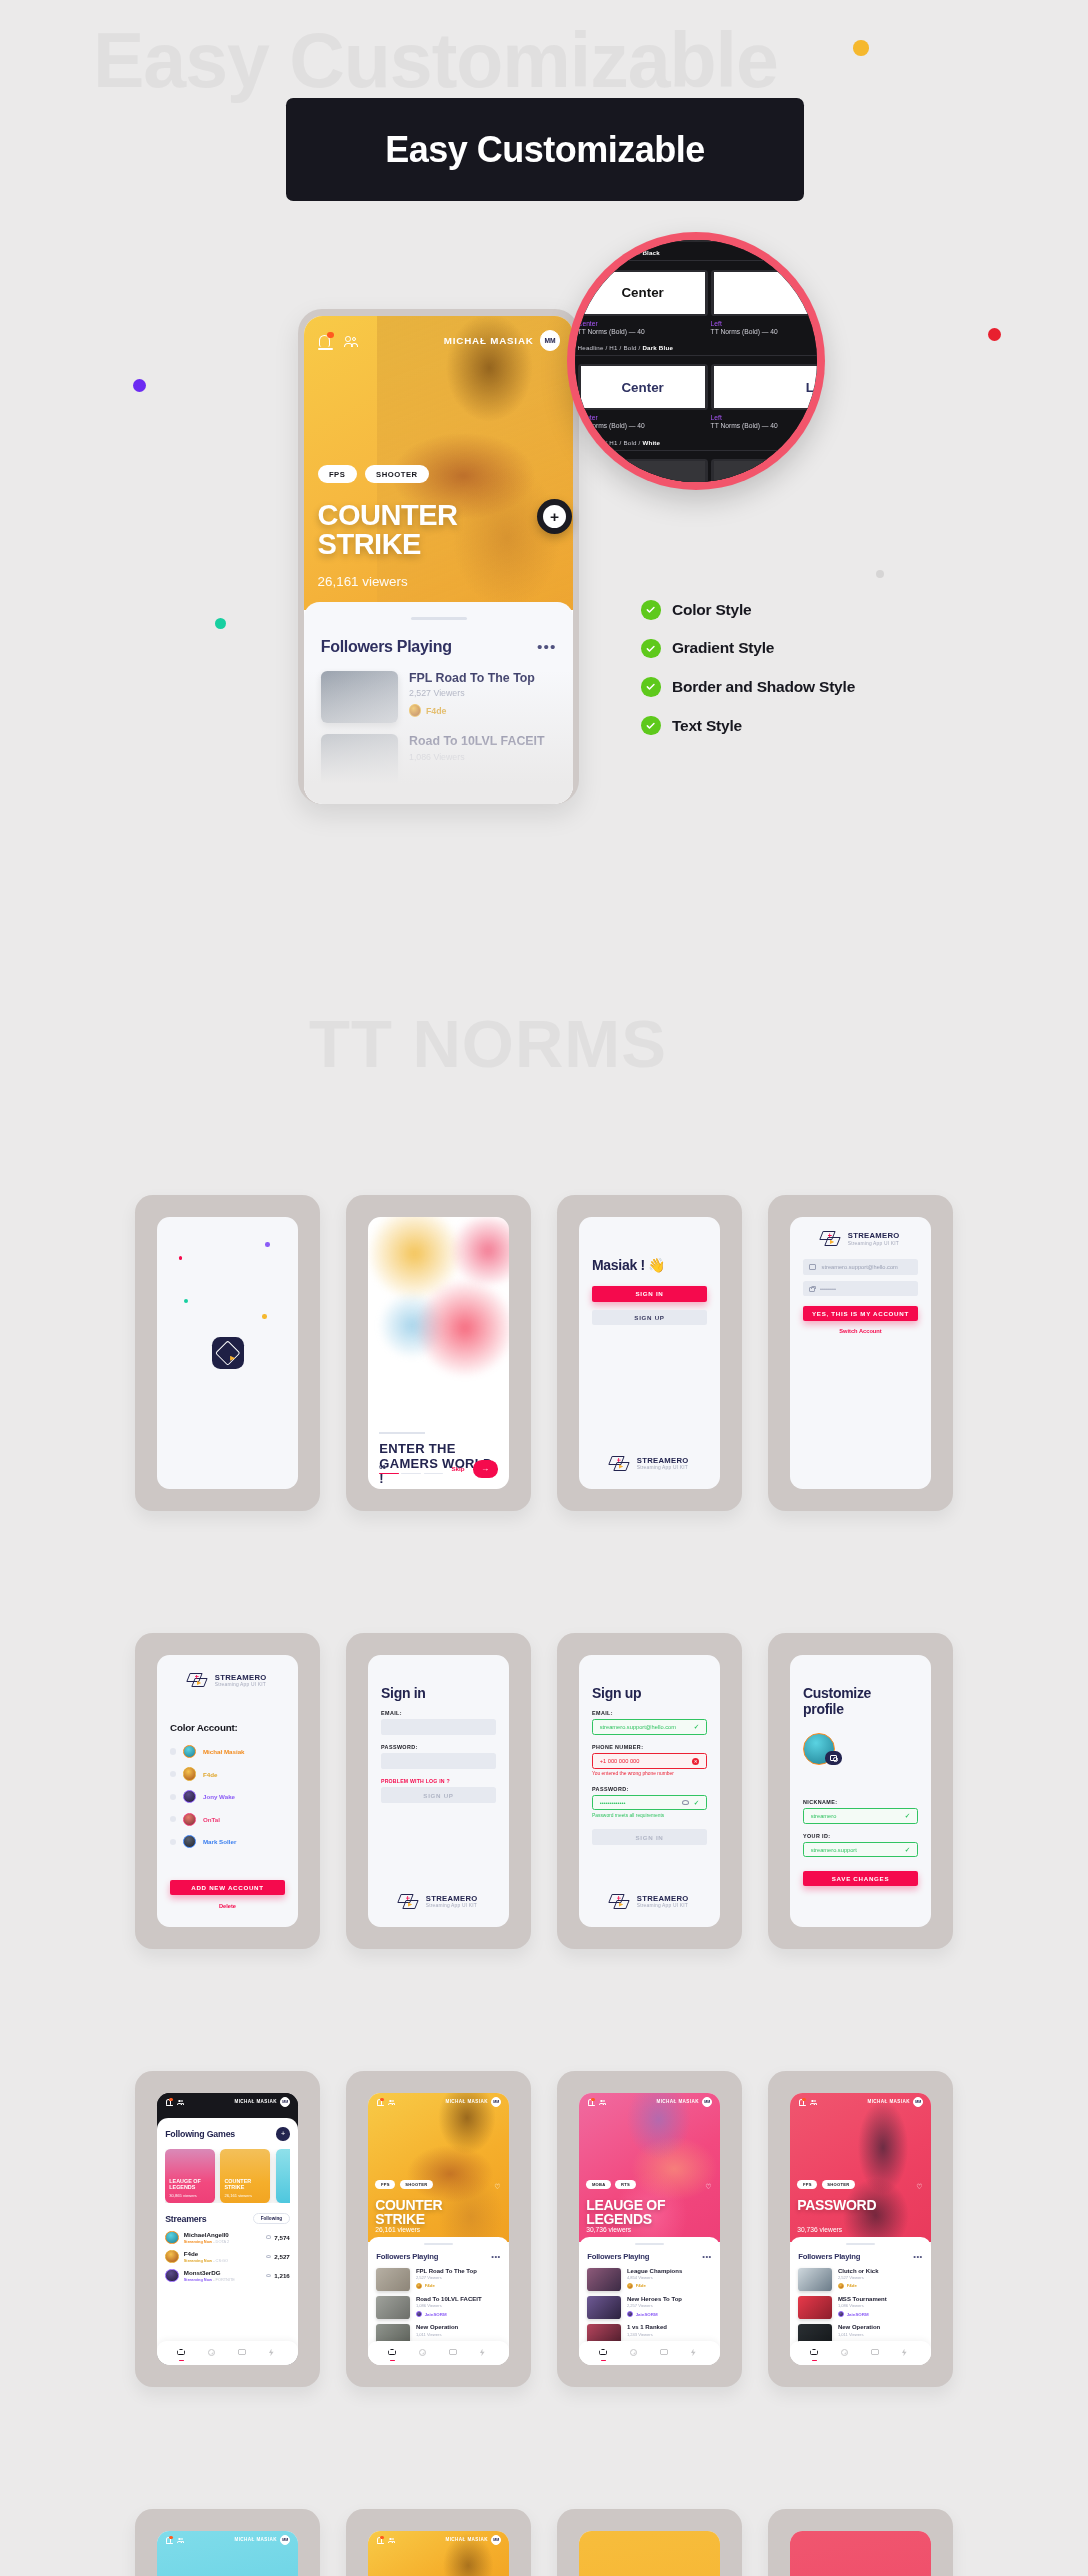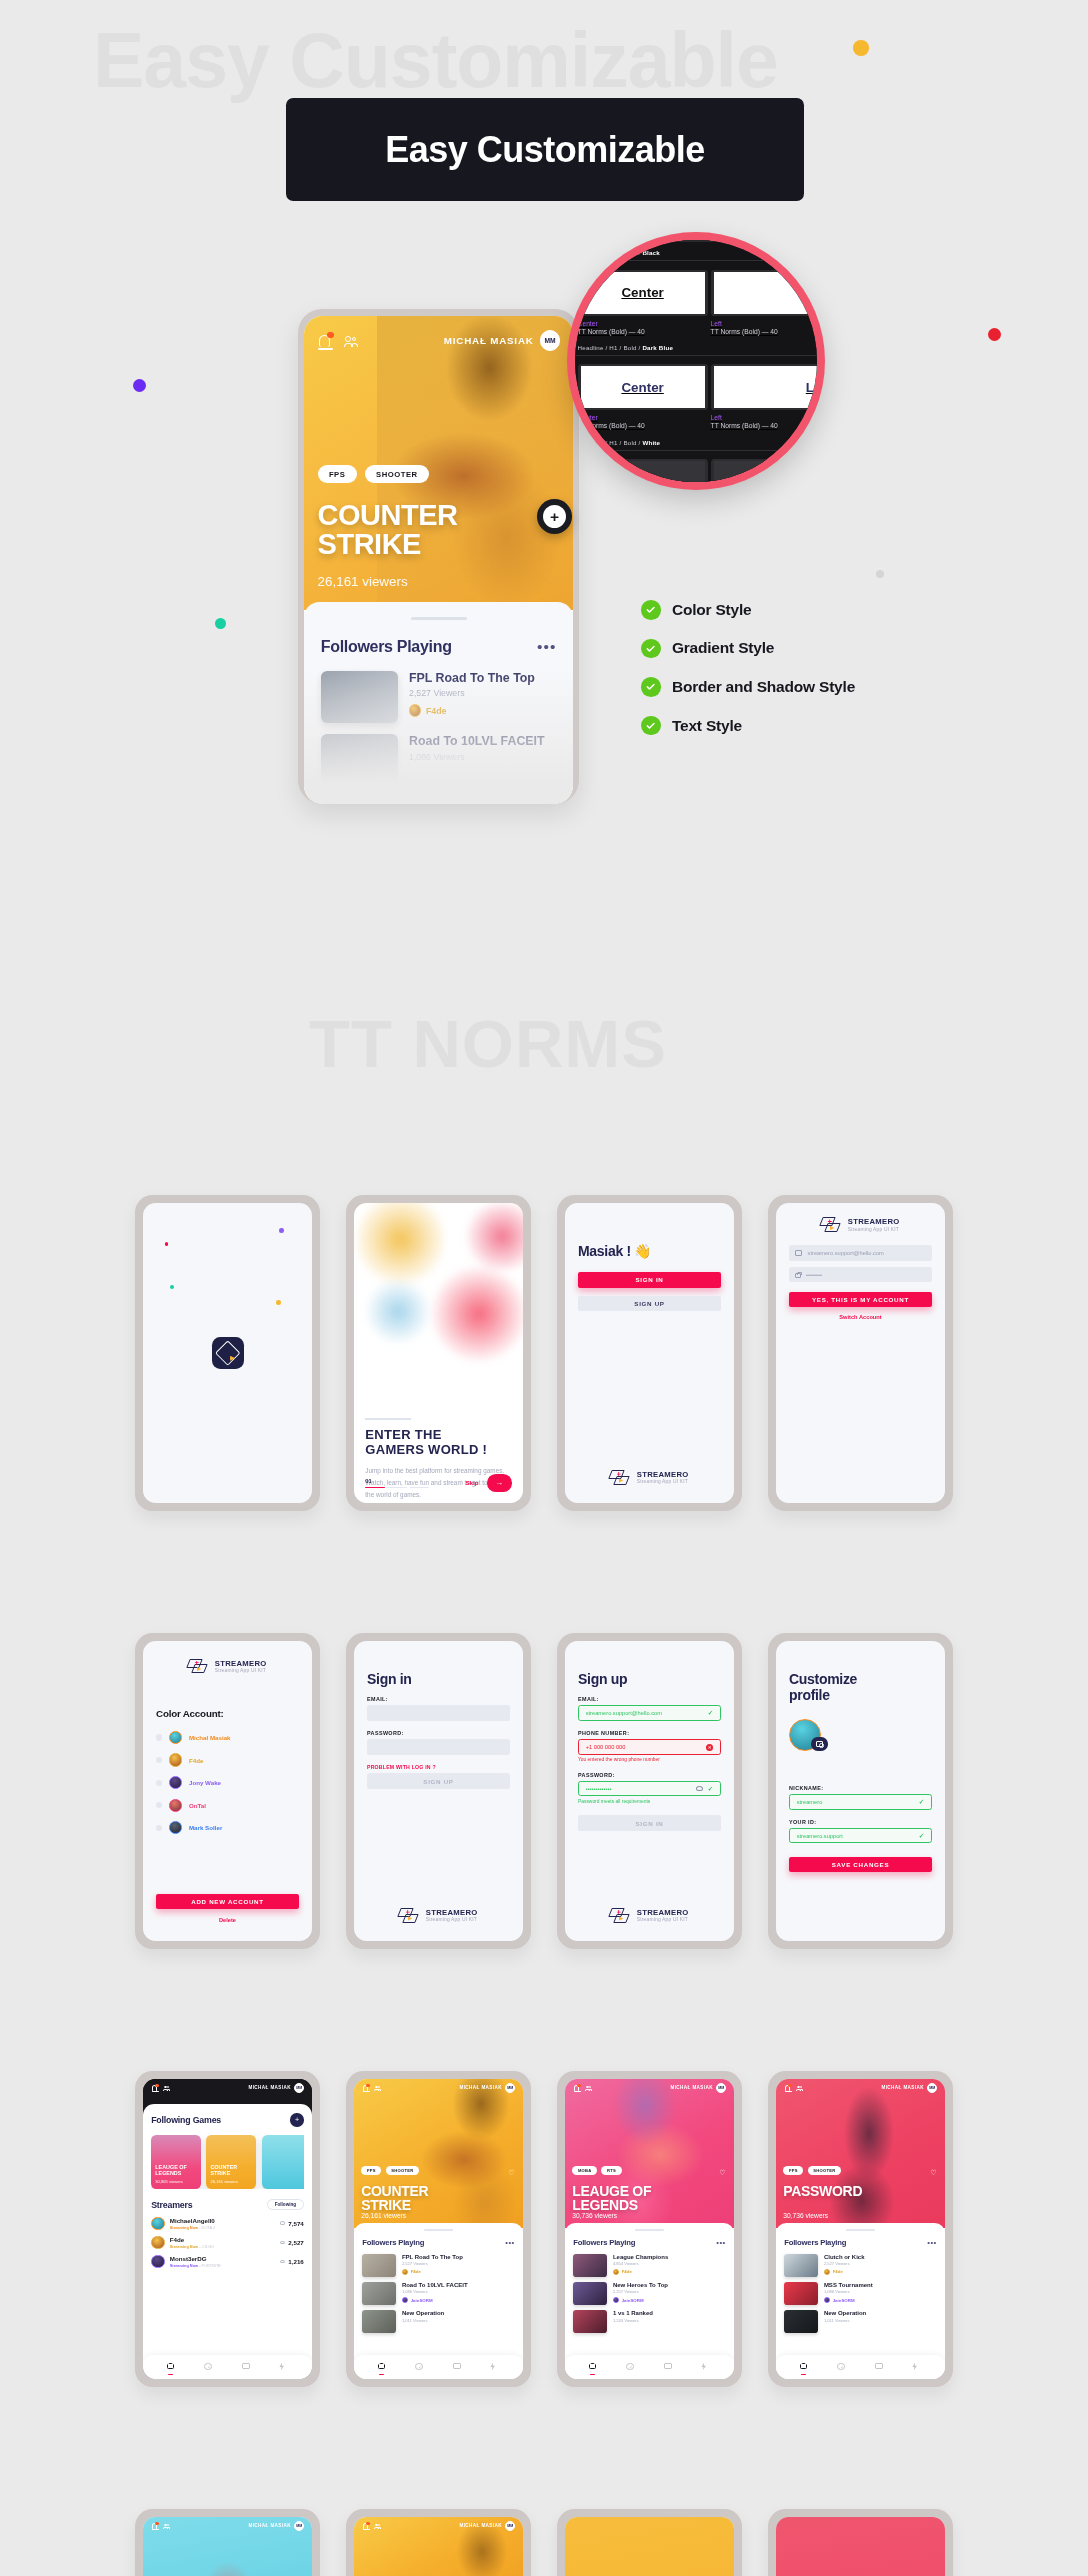--- a/index.html
+++ b/index.html
@@ -96,21 +96,21 @@
   #magnifier{
     position:absolute; left:567px; top:232px; width:258px; height:258px;
     border-radius:50%; background:#f2556b; padding:8.2px;
     box-shadow:0 11.3px 28px rgba(0,0,0,.18);
   }
   #magnifier .glass{width:100%;height:100%;border-radius:50%;overflow:hidden;background:#2d2d31;position:relative;}
   .fig-panel{position:absolute;left:-20.6px;top:-15.5px;width:309px;height:319px;background:#141417;padding:0;}
   .fig-bar{height:17.5px;background:#2a2a2e;color:#b9b9c0;font-size:6.7px;display:flex;align-items:center;justify-content:center;}
   .fig-sec{color:#c8c8d0;font-size:6.2px;padding:7.2px 23px 4.1px;border-bottom:0.5px solid #2e2e34;letter-spacing:0.2px;}
   .fig-sec b{color:#fff;}
-  .fig-grid{display:flex;gap:3px;padding:8.2px 23px 2.1px;text-decoration:underline;}
+  .fig-grid{display:flex;gap:3px;padding:8.2px 23px 2.1px;}
   .fig-card{flex:1;}
   .fig-box{height:46px;border-radius:3.6px;background:#2b2b30;display:flex;align-items:center;justify-content:center;padding:0 3.1px;}
   .fig-box .inn{background:#fff;width:100%;height:42px;display:flex;align-items:center;}
   .fig-box .inn.dark{background:#353539;}
   .fig-lbl{font-size:6.7px;color:#a855f7;margin-top:4.1px;}
   .fig-sub{font-size:6.7px;color:#d0d0d8;margin-top:1px;}
   .ftxt{font-size:13.4px;font-weight:bold;width:100%;}
   .ftxt.c{text-align:center;} .ftxt.l{text-align:right;padding-right:7.2px;}
   .ftxt.black{color:#121212;} .ftxt.blue{color:#2e3161;} .ftxt.white{color:#fff;}
 
@@ -125,21 +125,21 @@
   #features{position:absolute;left:641px;top:600px;}
   .feat{display:flex;align-items:center;gap:11.3px;margin-bottom:19px;}
   .chk{width:19.6px;height:19.6px;border-radius:50%;background:#5ec91c;display:flex;align-items:center;justify-content:center;flex:none;}
   .chk svg{width:11.3px;height:11.3px;}
   .feat span{font-size:15.5px;font-weight:bold;color:#17171f;letter-spacing:-0.2px;}
 
   
   .grid-row{position:absolute;left:0;right:0;display:flex;justify-content:center;gap:26px;}
   .scr{
     width:185px; height:316px; border-radius:17.5px; background:#cdc7c5;
-    padding:8px; flex:none; box-shadow:0 7.2px 17.5px rgba(0,0,0,.07);
+    padding:22px; flex:none; box-shadow:0 7.2px 17.5px rgba(0,0,0,.07);
   }
   .scr .sc-in{width:100%;height:100%;border-radius:12.4px;background:#f6f7fa;overflow:hidden;position:relative;}
 
   
   .splash{background:#fff;display:flex;align-items:center;justify-content:center;}
   .logo-mark{width:32px;height:32px;border-radius:8.2px;background:#1f2045;position:relative;display:flex;align-items:center;justify-content:center;}
   .logo-mark:before{content:"";width:15.5px;height:15.5px;border:1.5px solid #fff;transform:rotate(45deg);border-radius:2.1px;}
   .logo-mark:after{content:"";position:absolute;width:5.2px;height:5.2px;background:#f9b233;clip-path:polygon(0 0,100% 50%,0 100%);right:8.2px;bottom:8.2px;}
 
   

